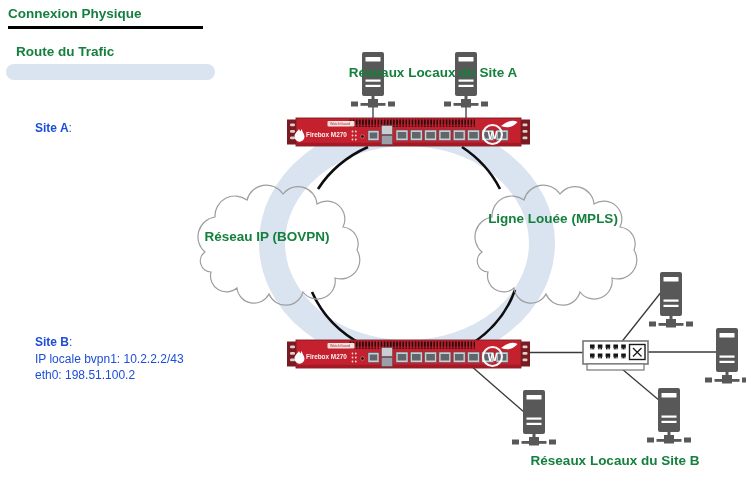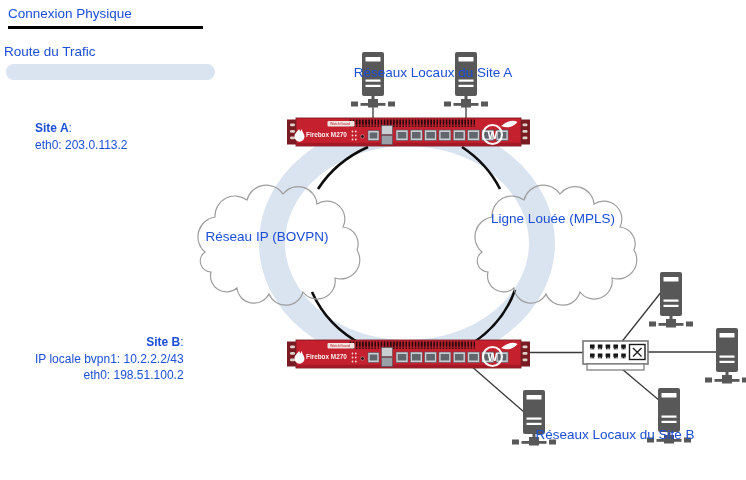--- a/index.html
+++ b/index.html
@@ -1,18 +1,18 @@
 <!DOCTYPE html>
 <html><head>
 <meta charset="utf-8">
 <style>
   html,body{margin:0;padding:0;background:#fff;}
   #stage{position:relative;width:746px;height:480px;background:#fff;overflow:hidden;
          font-family:"Liberation Sans",sans-serif;color:#111;}
-  .lbl{position:absolute;font-size:13.5px;white-space:nowrap;color:#1d4ed8;}
+  .lbl{position:absolute;font-size:13.5px;white-space:nowrap;color:#15803d;font-weight:bold;}
   .center{transform:translateX(-50%);}
   .siteblock{position:absolute;font-size:12px;line-height:16.5px;white-space:nowrap;color:#1d4ed8;}
   .siteblock b{font-weight:bold;}
   .legend-line{position:absolute;left:8px;top:26px;width:195px;height:3px;background:#000;}
   .legend-pill{position:absolute;left:6px;top:64px;width:209px;height:16px;border-radius:8px;}
   svg{position:absolute;left:0;top:0;}
 </style>
 </head>
 <body>
 
@@ -164,32 +164,31 @@
       </g>
       <g>
         <rect x="629.5" y="344.5" width="15.5" height="15" fill="#fff" stroke="#1a1a1a" stroke-width="1.4"></rect>
         <path d="M633 348 l8.5 8.5 M641.5 348 l-8.5 8.5" stroke="#1a1a1a" stroke-width="1.3" fill="none"></path>
       </g>
     </g>
   </svg>
 
   <div class="lbl" style="left:8px;top:6px;">Connexion Physique</div>
   <div class="legend-line"></div>
-  <div class="lbl" style="left:4px;top:44px;">Route du Trafic</div>
+  <div class="lbl" style="left:16px;top:44px;">Route du Trafic</div>
   <div class="legend-pill" style="background:#dae3f0;"></div>
 
   <div class="siteblock" style="left:35px;top:120px;">
     <div><b>Site A</b><span>:</span></div>
-    <div>eth0: 203.0.113.2</div>
   </div>
 
-  <div class="siteblock" style="left:35px;top:334px;text-align:right;">
+  <div class="siteblock" style="left:35px;top:334px;">
     <div><b>Site B</b><span>:</span></div>
     <div>IP locale bvpn1: 10.2.2.2/43</div>
     <div>eth0: 198.51.100.2</div>
   </div>
 
   <div class="lbl center" style="left:433px;top:23px;margin-top:42px;">Réseaux Locaux du Site A</div>
-  <div class="lbl center" style="left:615px;top:427px;">Réseaux Locaux du Site B</div>
+  <div class="lbl center" style="left:615px;top:453px;">Réseaux Locaux du Site B</div>
   <div class="lbl center" style="left:267px;top:229px;">Réseau IP (BOVPN)</div>
   <div class="lbl center" style="left:553px;top:211px;">Ligne Louée (MPLS)</div>
 
 </div>
 
 </body></html>

